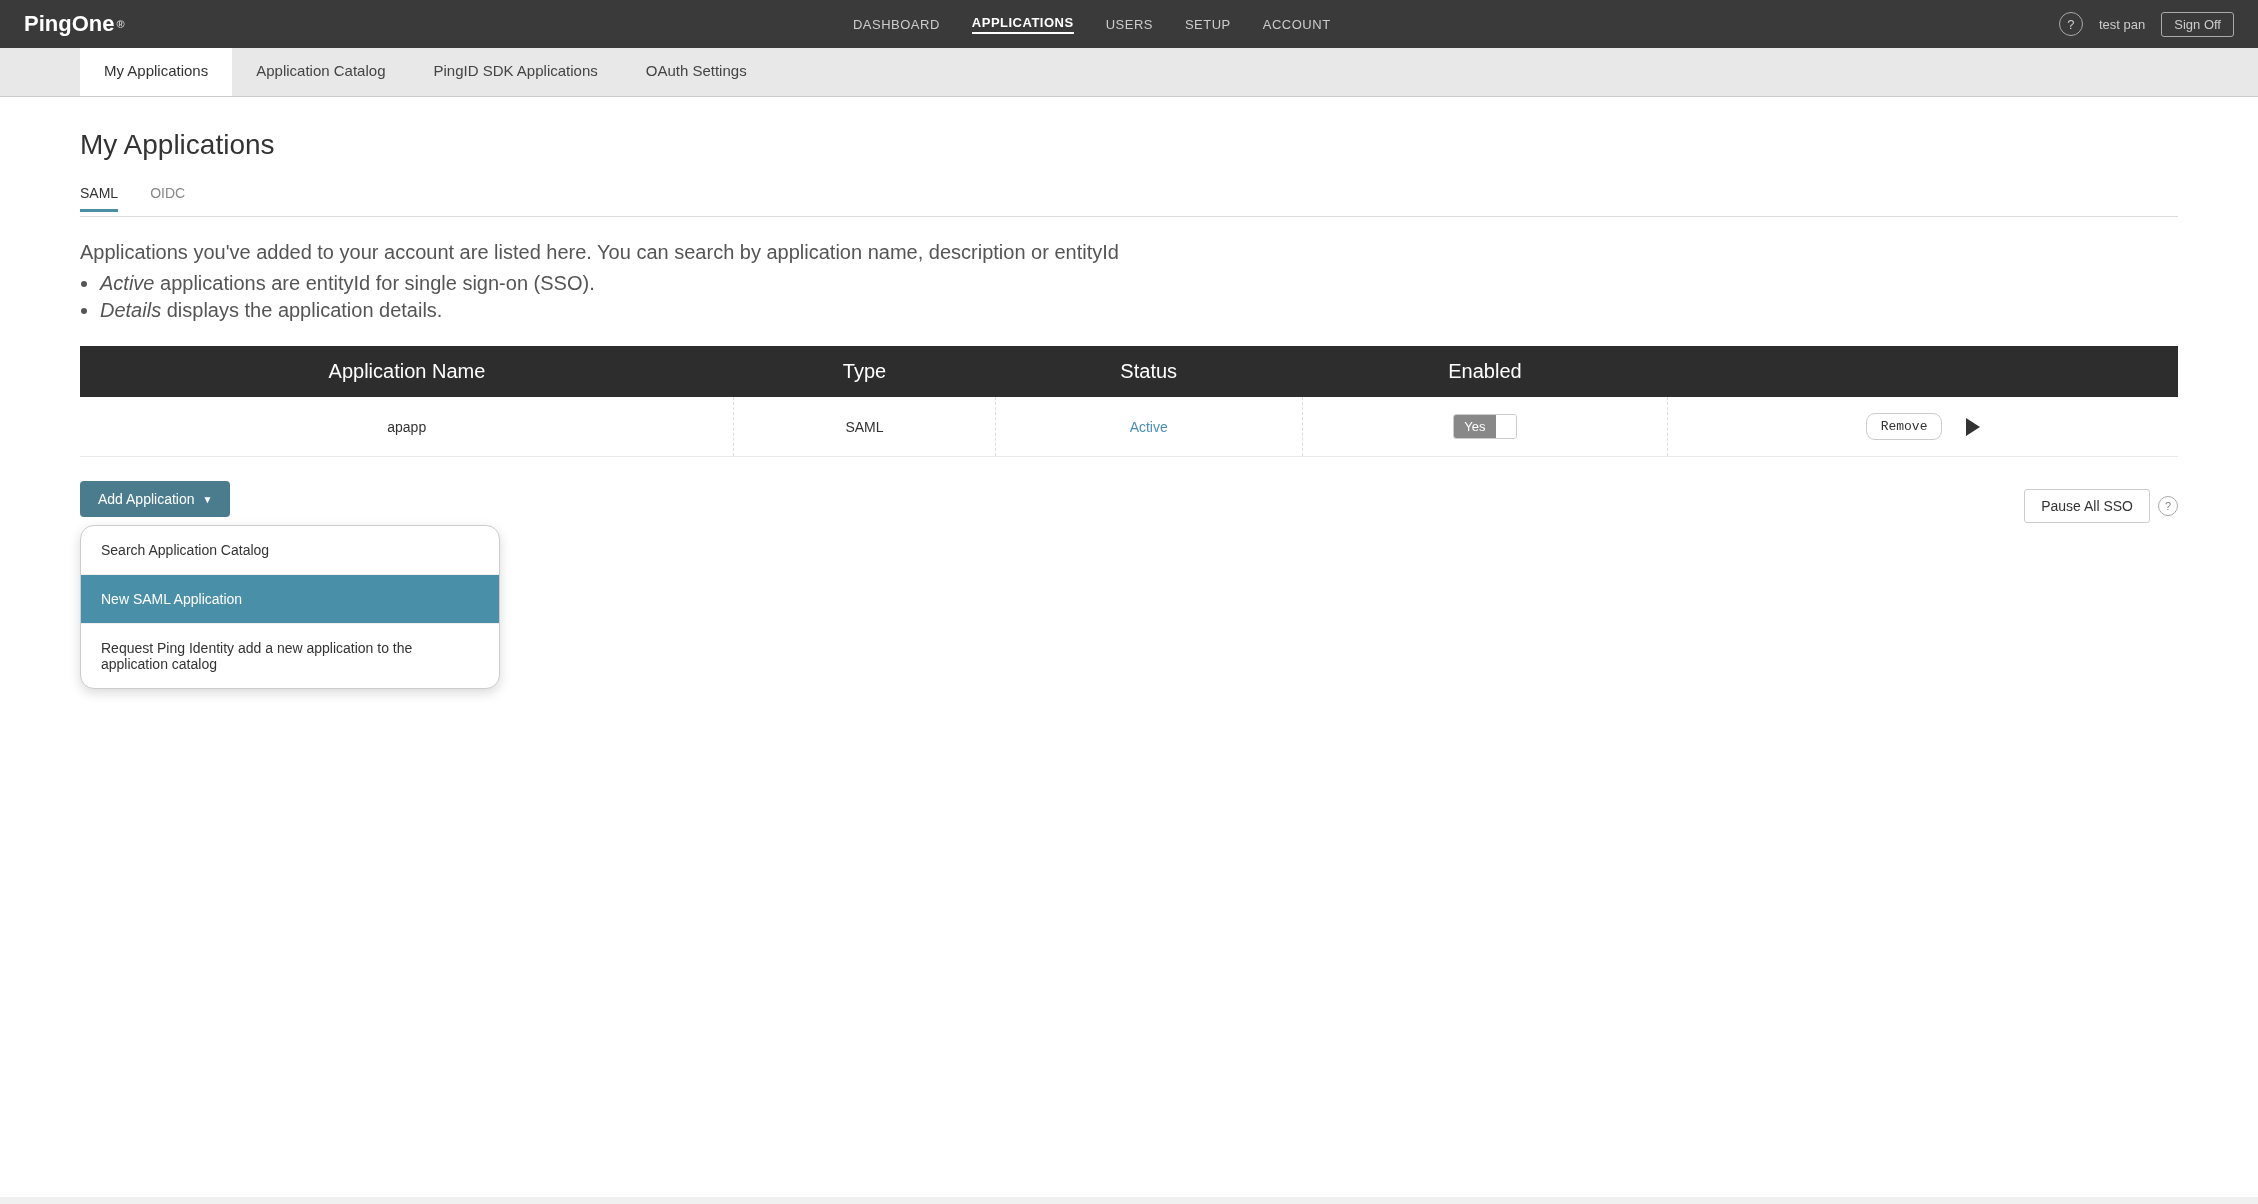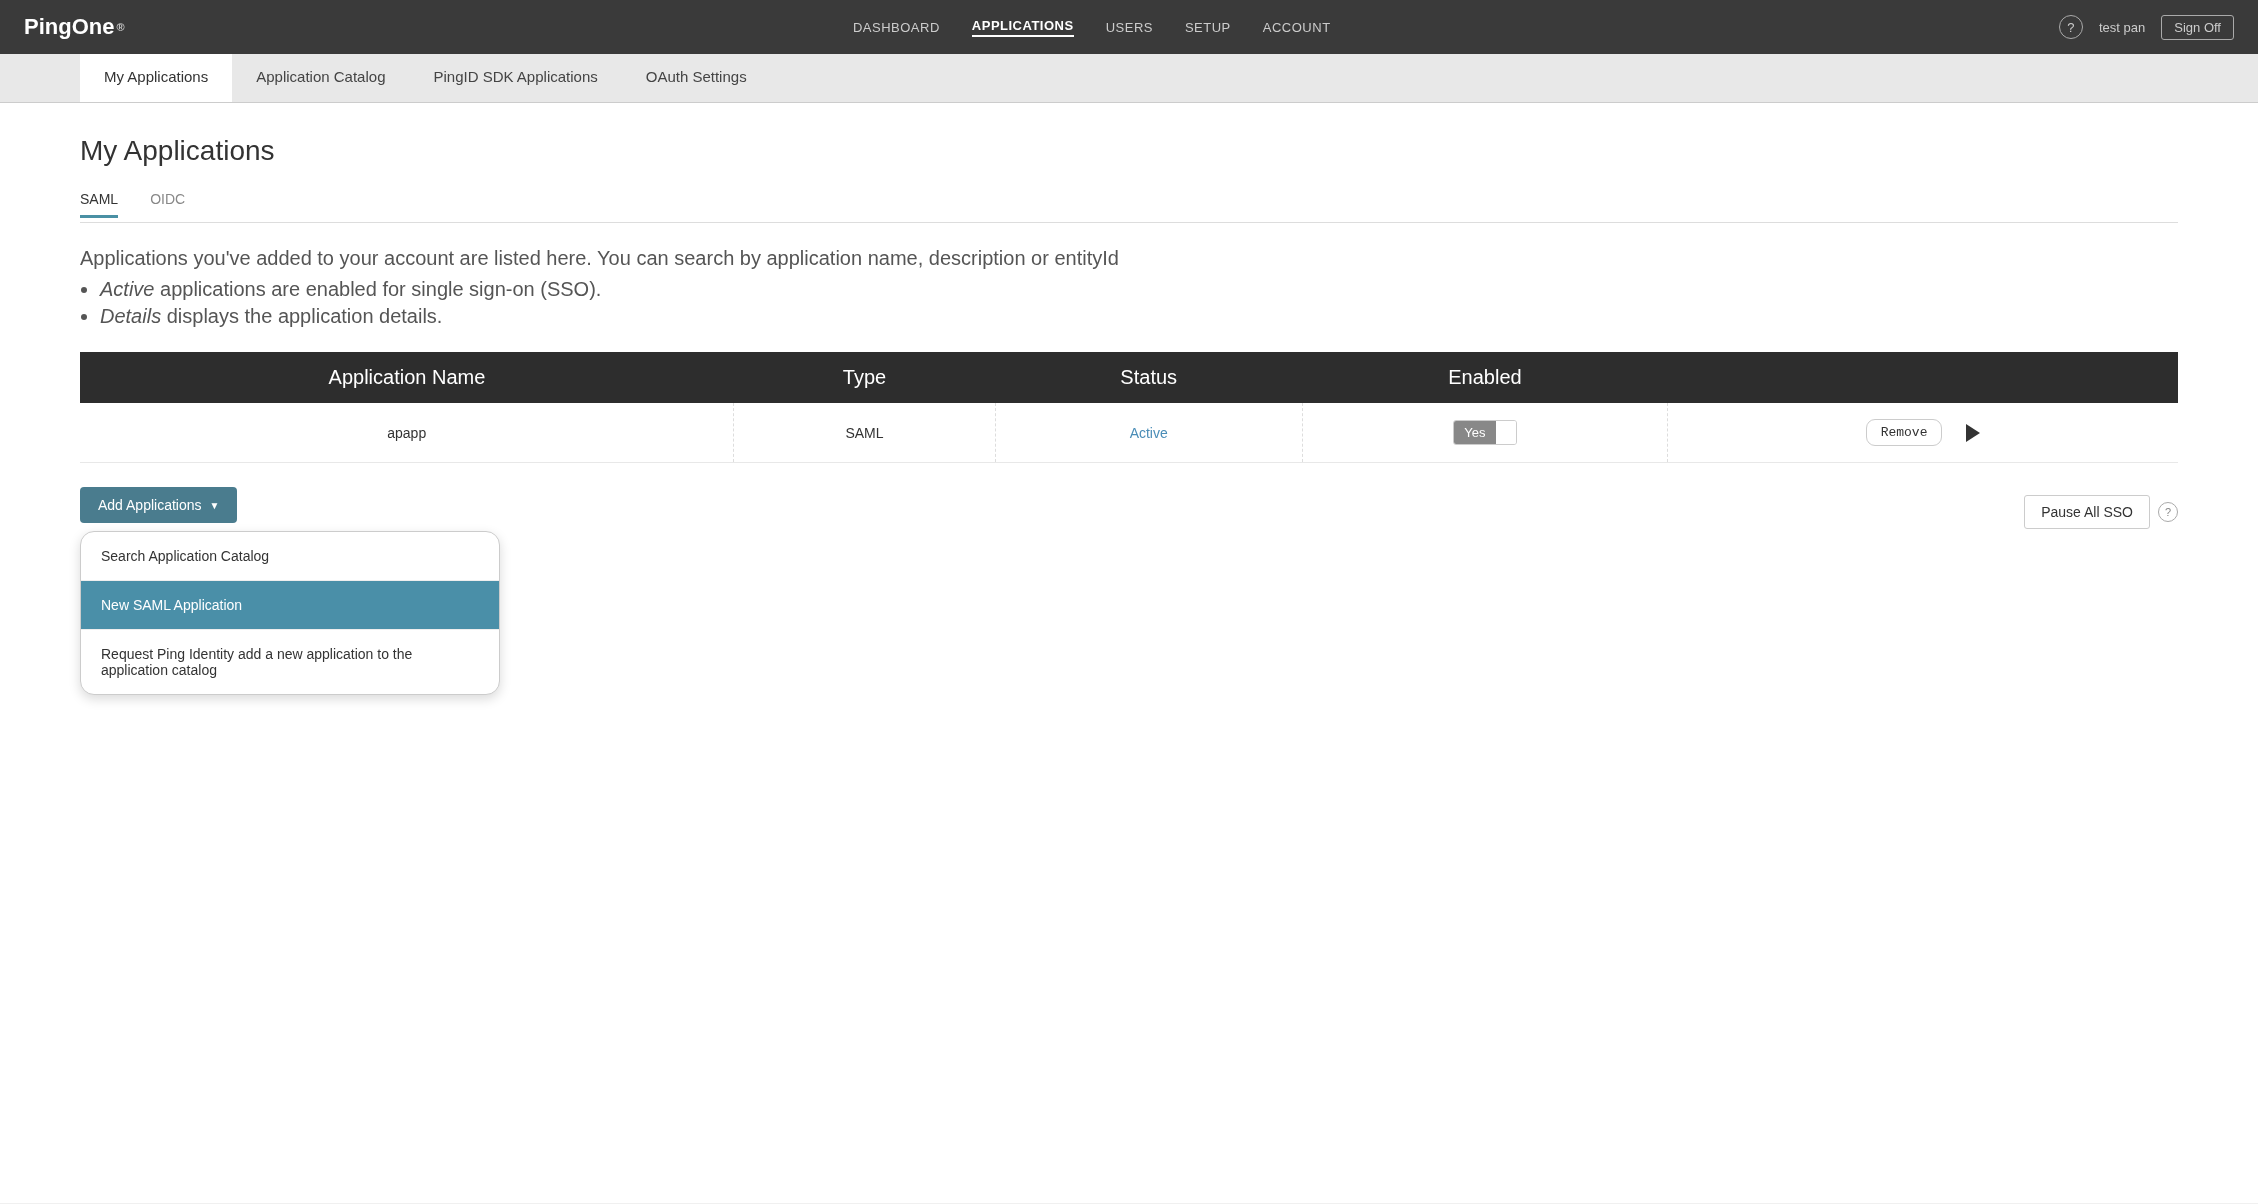--- a/index.html
+++ b/index.html
@@ -4,21 +4,21 @@
   <style>
     * { box-sizing: border-box; margin: 0; padding: 0; }
     body { font-family: -apple-system, BlinkMacSystemFont, 'Helvetica Neue', Arial, sans-serif; font-size: 14px; background: #f0f0f0; color: #333; }
 
     
     .header {
       background: #3a3a3a;
       display: flex;
       align-items: center;
       padding: 0 24px;
-      height: 54px;
+      height: 48px;
       justify-content: space-between;
     }
     .header-logo {
       color: #fff;
       font-size: 22px;
       font-weight: bold;
       display: flex;
       align-items: center;
       gap: 2px;
     }
@@ -339,21 +339,21 @@
 
   <div class="sub-tabs">
     <div class="sub-tab active">SAML</div>
     <div class="sub-tab">OIDC</div>
   </div>
   <hr class="sub-tab-divider">
 
   <div class="description">
     <p>Applications you've added to your account are listed here. You can search by application name, description or entityId</p>
     <ul>
-      <li><em>Active</em> <span>applications are enabled for single sign-on (SSO).</span></li>
+      <li><em>Active</em> <span>applications are entityId for single sign-on (SSO).</span></li>
       <li><em>Details</em> <span>displays the application details.</span></li>
     </ul>
   </div>
 
   <table class="app-table">
     <thead>
       <tr>
         <th>Application Name</th>
         <th>Type</th>
         <th>Status</th>
@@ -378,21 +378,21 @@
             <span class="play-btn"></span>
           </div>
         </td>
       </tr>
     </tbody>
   </table>
 
   <div class="bottom-bar">
     <div style="position:relative;">
       <button class="add-app-btn">
-        <span>Add Applications</span>
+        <span>Add Application</span>
         <span class="add-app-dropdown-arrow">▼</span>
       </button>
 
       <div class="dropdown-menu">
         <div class="dropdown-item">Search Application Catalog</div>
         <div class="dropdown-item highlighted">New SAML Application</div>
         <div class="dropdown-item">Request Ping Identity add a new application to the application catalog</div>
       </div>
     </div>
 

